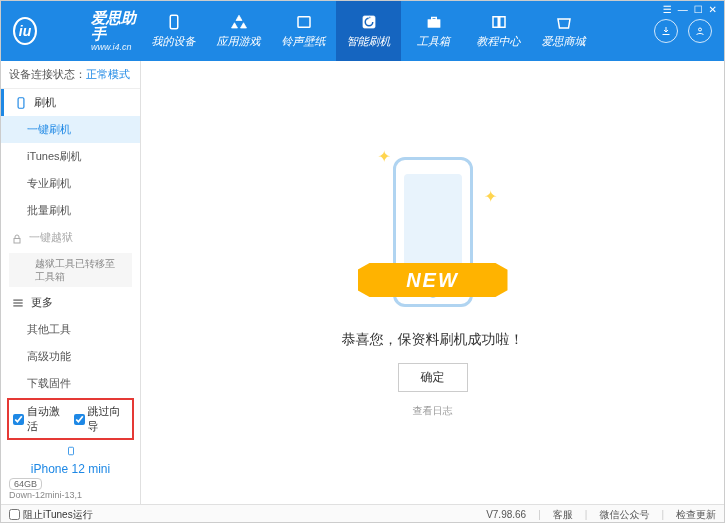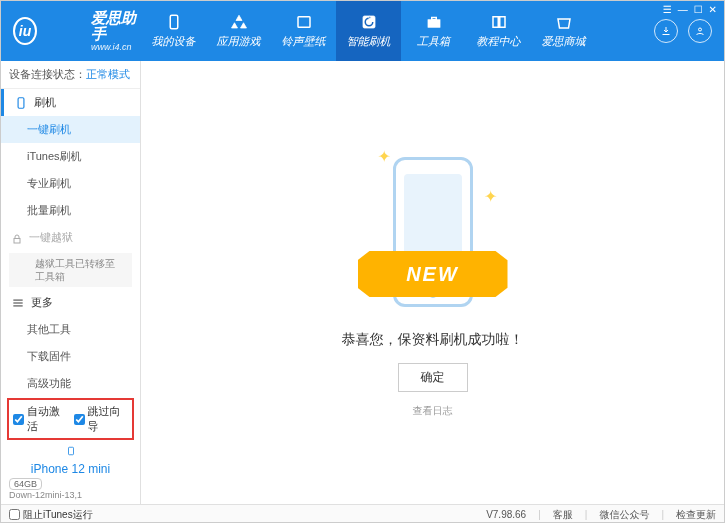--- a/index.html
+++ b/index.html
@@ -46,21 +46,21 @@
 .device-sub { font-size: 9px; color: #888; }
 
 
 .main { flex: 1; display: flex; flex-direction: column; align-items: center; justify-content: center; position: relative; }
 .phone-illus { width: 130px; height: 180px; position: relative; }
 .phone-body { position: absolute; left: 25px; top: 10px; width: 80px; height: 150px; background: #fff; border: 3px solid #b0d4f1; border-radius: 12px; }
 .phone-btn { position: absolute; bottom: 6px; left: 50%; transform: translateX(-50%); width: 10px; height: 10px; border: 2px solid #b0d4f1; border-radius: 50%; }
 .phone-screen { position: absolute; top: 14px; left: 8px; right: 8px; bottom: 22px; background: #e8f3fc; border-radius: 4px; }
 .sparkle { position: absolute; color: #ffd54f; font-size: 16px; }
 .sp1 { top: 0; left: 10px; } .sp2 { top: 40px; right: 0; } .sp3 { bottom: 40px; left: 0; }
-.ribbon { position: absolute; bottom: 30px; left: -10px; right: -10px; height: 46px; background: #ffb300; display: flex; align-items: center; justify-content: center; font-weight: bold; font-size: 20px; color: #fff; font-style: italic; letter-spacing: 2px; clip-path: polygon(0 20%, 8% 0, 92% 0, 100% 20%, 100% 80%, 92% 100%, 8% 100%, 0 80%); }
+.ribbon { position: absolute; bottom: 30px; left: -10px; right: -10px; height: 34px; background: #ffb300; display: flex; align-items: center; justify-content: center; font-weight: bold; font-size: 20px; color: #fff; font-style: italic; letter-spacing: 2px; clip-path: polygon(0 20%, 8% 0, 92% 0, 100% 20%, 100% 80%, 92% 100%, 8% 100%, 0 80%); }
 .success-text { margin-top: 4px; font-size: 14px; color: #333; }
 .ok-btn { margin-top: 14px; padding: 5px 22px; border: 1px solid #ccc; background: #fff; font-size: 12px; cursor: pointer; color: #333; }
 .log-link { margin-top: 12px; font-size: 10px; color: #999; cursor: pointer; }
 
 
 .footer { height: 20px; border-top: 1px solid #e0e0e0; display: flex; align-items: center; padding: 0 8px; font-size: 10px; color: #555; background: #fafafa; }
 .footer .chk { margin-right: auto; }
 .footer-item { margin-left: 12px; cursor: pointer; }
 .sep { color: #ccc; margin-left: 12px; }
 </style>
@@ -170,22 +170,22 @@
     <div class="side-note">越狱工具已转移至工具箱</div>
     <div class="side-sec-head">
       <span class="ico"><svg viewBox="0 0 24 24">
             <line x1="4" y1="7" x2="20" y2="7" stroke="#555" stroke-width="2"></line>
             <line x1="4" y1="12" x2="20" y2="12" stroke="#555" stroke-width="2"></line>
             <line x1="4" y1="17" x2="20" y2="17" stroke="#555" stroke-width="2"></line>
           </svg></span>
       <span>更多</span>
     </div>
     <div class="side-item">其他工具</div>
+    <div class="side-item">高级功能</div>
     <div class="side-item">下载固件</div>
-    <div class="side-item">高级功能</div>
     <div class="side-spacer"></div>
     <div class="side-checks">
       <label class="chk">
           <input type="checkbox" checked="" style="">
           <span>自动激活</span>
         </label>
       <label class="chk">
           <input type="checkbox" checked="" style="">
           <span>跳过向导</span>
         </label>

